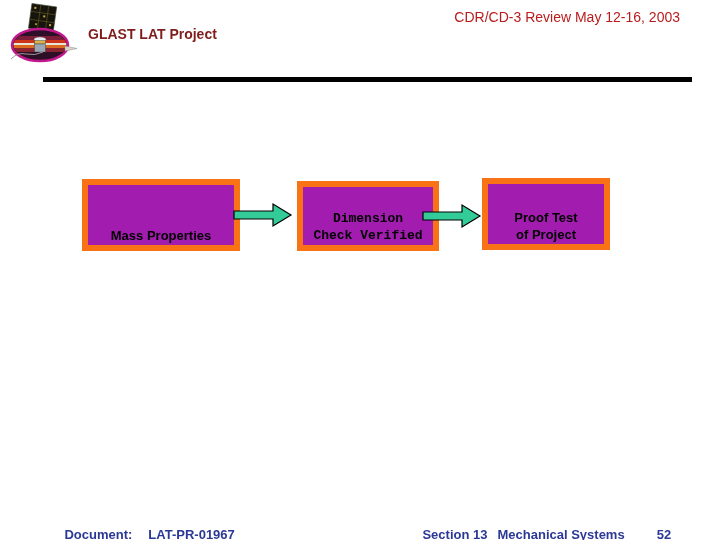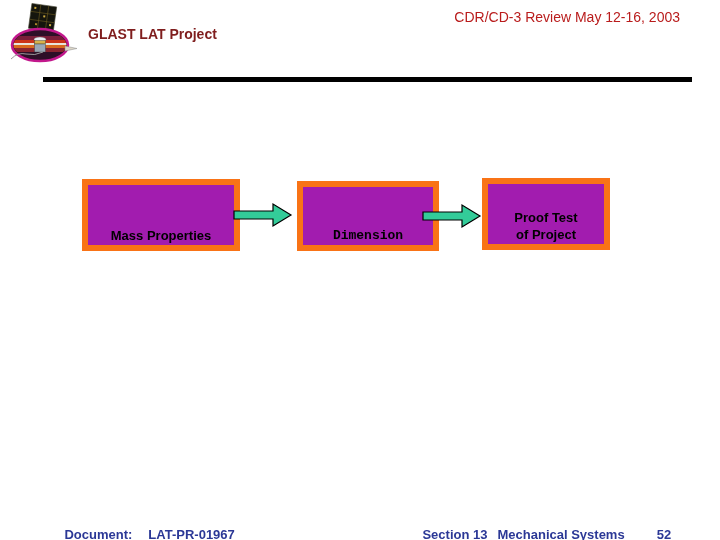--- a/index.html
+++ b/index.html
@@ -108,20 +108,21 @@
   <div class="box box1">
     <div class="box-line">Mass Properties</div>
   </div>
 
   <svg class="arrow arrow1" width="60" height="30" viewBox="0 0 60 30" aria-hidden="true">
     <polygon points="1,11 40,11 40,4 58,15 40,26 40,19 1,19" stroke="#000" stroke-width="1.2" fill="#33CC99"></polygon>
   </svg>
 
   <div class="box box2">
     <div class="box-line">Dimension</div>
+    <div class="box-line">Check Verified</div>
   </div>
 
   <svg class="arrow arrow2" width="60" height="30" viewBox="0 0 60 30" aria-hidden="true">
     <polygon points="1,11 40,11 40,4 58,15 40,26 40,19 1,19" stroke="#000" stroke-width="1.2" fill="#33CC99"></polygon>
   </svg>
 
   <div class="box box3">
     <div class="box-line">Proof Test</div>
     <div class="box-line">of Project</div>
   </div>

